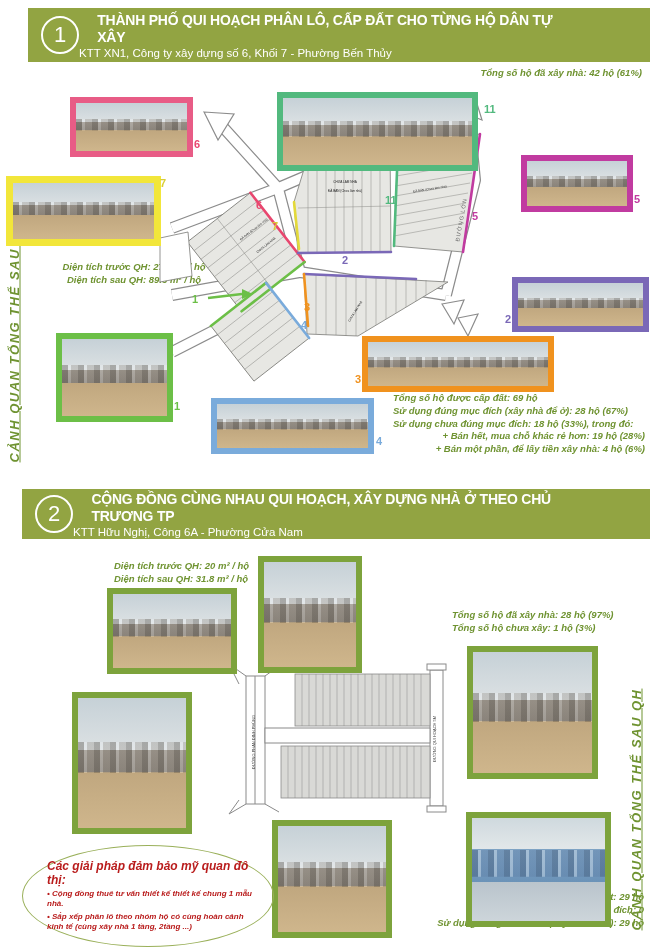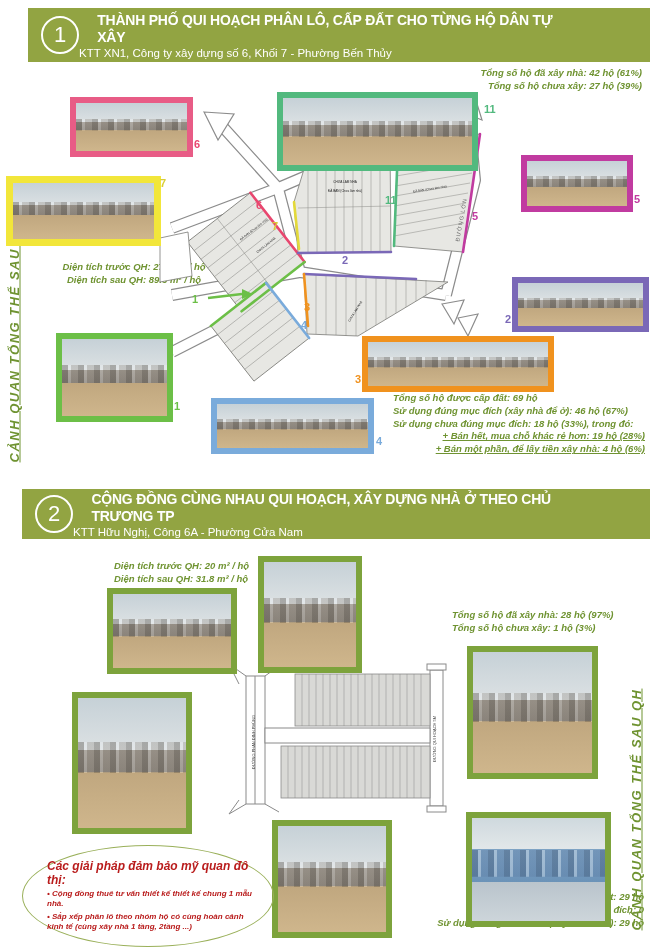--- a/index.html
+++ b/index.html
@@ -10,21 +10,21 @@
   .hbar{position:absolute;background:#92a442;color:#fff;display:flex;align-items:center;}
   .hnum{flex:0 0 auto;width:34px;height:34px;margin-left:13px;border:2px solid #fff;border-radius:50%;
         display:flex;align-items:center;justify-content:center;font-size:22px;line-height:1;}
   .htxt{flex:1;margin-right:52px;}
   .htitle{font-size:15px;font-weight:bold;letter-spacing:-.2px;transform:scaleX(.93);transform-origin:center;}
   .hsub{font-size:11.5px;margin-top:2px;}
 
   
   .stat{position:absolute;color:#6f9331;font-weight:bold;font-style:italic;font-size:9.5px;line-height:1.35;}
   .t-right{text-align:right;} .t-center{text-align:center;} .t-left{text-align:left;}
-  .indent{text-align:right;text-decoration:underline;}
+  .indent{text-align:right;}
 
   
   .side{position:absolute;color:#6f9331;font-weight:bold;font-style:italic;font-size:13px;letter-spacing:1.5px;
         text-decoration:underline;text-align:center;white-space:nowrap;transform:rotate(-90deg);transform-origin:center;}
 
   
   .photo{position:absolute;box-sizing:border-box;background:#fff;}
   .f-pink{border:6px solid #e85c86}.f-yellow{border:7px solid #f2e63a}.f-teal{border:6px solid #52b97e}
   .f-magenta{border:6px solid #c13ba0}.f-purple{border:6px solid #7a68b7}.f-green{border:6px solid #6cbf47}
   .f-orange{border:6px solid #f0921e}.f-blue{border:6px solid #7aabdb}.f-olive{border:6px solid #7da33c}
@@ -59,29 +59,28 @@
   <div class="hbar" style="left:28px;top:8px;width:622px;height:54px;">
     <div class="hnum">1</div>
     <div class="htxt">
       <div class="htitle">THÀNH PHỐ QUI HOẠCH PHÂN LÔ, CẤP ĐẤT CHO TỪNG HỘ DÂN TỰ XÂY</div>
       <div class="hsub">KTT XN1, Công ty xây dựng số 6, Khối 7 - Phường Bến Thủy</div>
     </div>
   </div>
 
   <div class="stat t-right" style="left:380px;top:67px;width:262px;text-align:right;">
     <div>Tổng số hộ đã xây nhà: 42 hộ (61%)</div>
-    <div>Tổng số hộ chưa xây: 27 hộ (39%)</div>
   </div>
   <div class="stat t-center" style="left:36px;top:261px;width:196px;">
     <div>Diện tích trước QH: 27.9 m² / hộ</div>
     <div>Diện tích sau QH: 89.3 m² / hộ</div>
   </div>
   <div class="stat t-left" style="left:393px;top:392px;width:252px;">
     <div>Tổng số hộ được cấp đất: 69 hộ</div>
-    <div>Sử dụng đúng mục đích (xây nhà để ở): 46 hộ (67%)</div>
+    <div>Sử dụng đúng mục đích (xây nhà để ở): 28 hộ (67%)</div>
     <div>Sử dụng chưa đúng mục đích: 18 hộ (33%), trong đó:</div>
     <div class="indent">+ Bán hết, mua chỗ khác rẻ hơn: 19 hộ (28%)</div>
     <div class="indent">+ Bán một phần, để lấy tiền xây nhà: 4 hộ (6%)</div>
   </div>
 
   <div class="side" style="left:-116px;top:334px;width:260px;">CẢNH QUAN TỔNG THỂ SAU QH</div>
 
   <svg class="map" viewBox="0 0 365 375">
 
     <g stroke="#8c8c8c" stroke-width="12" fill="none" stroke-linejoin="round">

